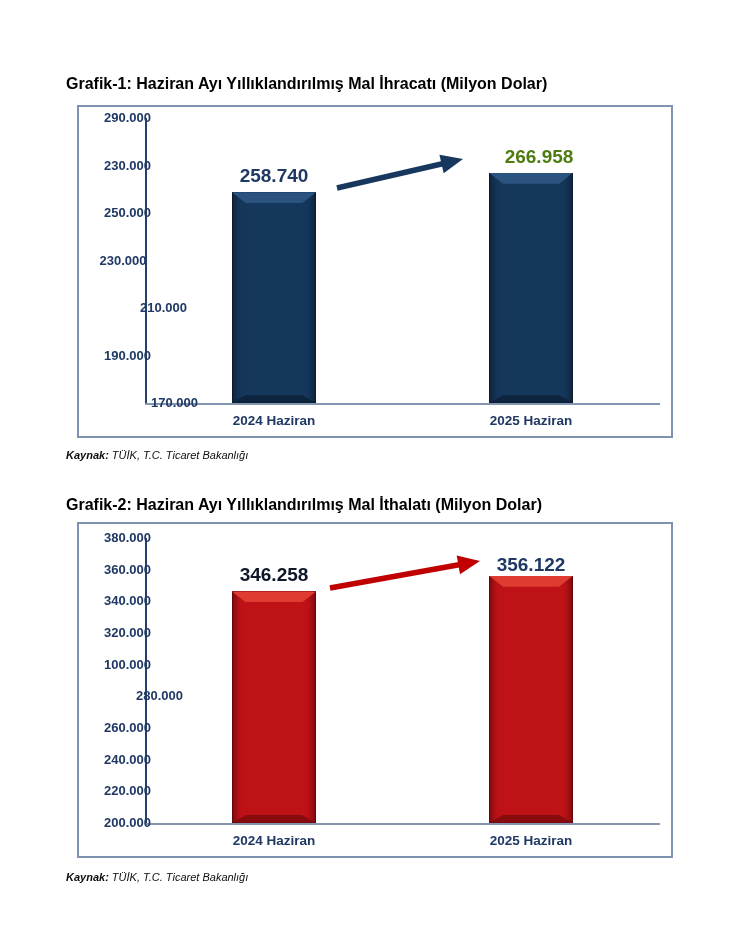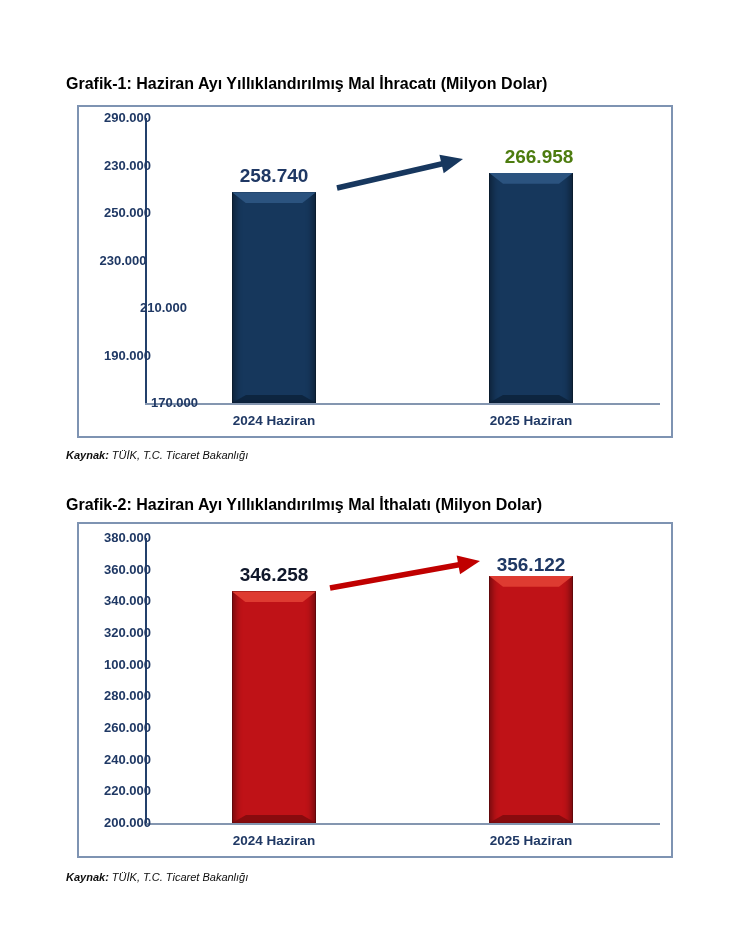--- a/index.html
+++ b/index.html
@@ -111,21 +111,21 @@
 
   <div class="chart-box" id="chart-box-2">
     <div class="chart-inner">
         <div class="y-axis-line" style="left: 66px; top: 14px; height: 285px;"></div>
         <div class="x-axis-line" style="left: 66px; top: 299px; width: 515px;"></div>
         <div class="ytick" style="width: 56px; top: 6px;">380.000</div>
         <div class="ytick" style="width: 56px; top: 37.6667px;">360.000</div>
         <div class="ytick" style="width: 56px; top: 69.3333px;">340.000</div>
         <div class="ytick" style="width: 56px; top: 101px;">320.000</div>
         <div class="ytick" style="width: 56px; top: 132.667px;">100.000</div>
-        <div class="ytick" style="width: 56px; top: 164.333px;">280.000</div>
+        <div class="ytick" style="width: 56px; top: 164.333px; margin-left: 32px;">280.000</div>
         <div class="ytick" style="width: 56px; top: 196px;">260.000</div>
         <div class="ytick" style="width: 56px; top: 227.667px;">240.000</div>
         <div class="ytick" style="width: 56px; top: 259.333px;">220.000</div>
         <div class="ytick" style="width: 56px; top: 291px;">200.000</div>
         <div class="bar" style="left: 153px; top: 67.4248px; width: 84px; height: 231.575px; --base: #bf1217; --hi: #de3b31; --dark: #7a0a0d;"></div>
         <div class="dlabel" style="left: 195px; top: 41.4248px; color: #0f172a;">346.258</div>
         <div class="xlabel" style="left: 195px; top: 308px;">2024 Haziran</div>
         <div class="bar" style="left: 410px; top: 51.8068px; width: 84px; height: 247.193px; --base: #bf1217; --hi: #de3b31; --dark: #7a0a0d;"></div>
         <div class="dlabel" style="left: 452px; top: 31px; color: rgb(31, 56, 100);">356.122</div>
         <div class="xlabel" style="left: 452px; top: 308px;">2025 Haziran</div>

